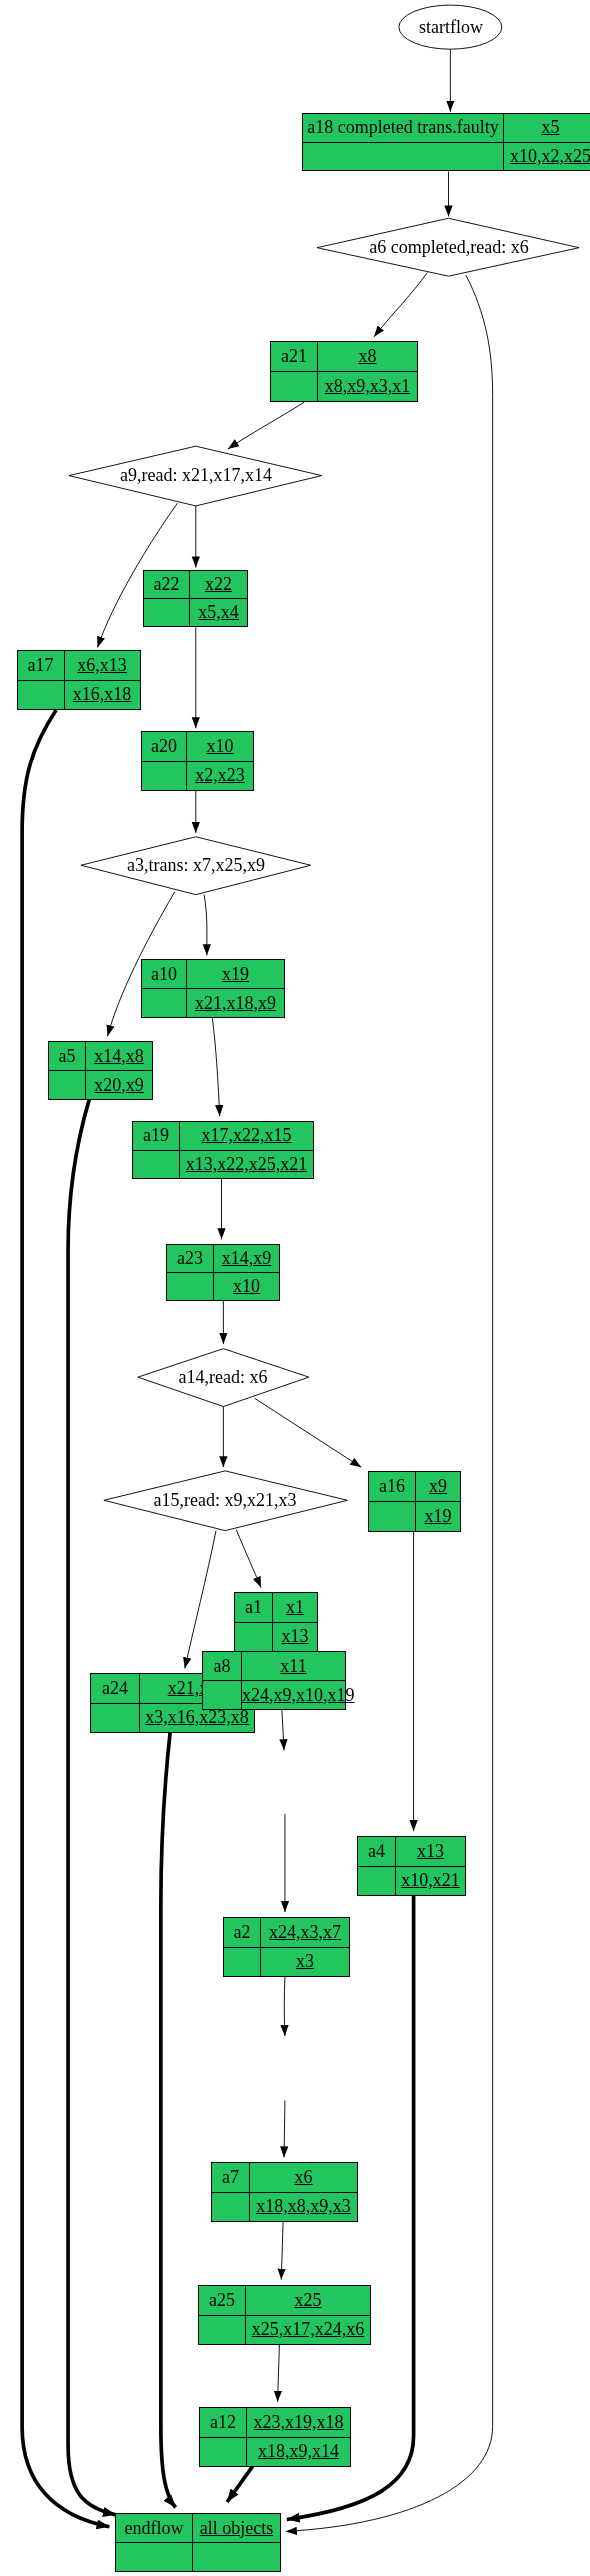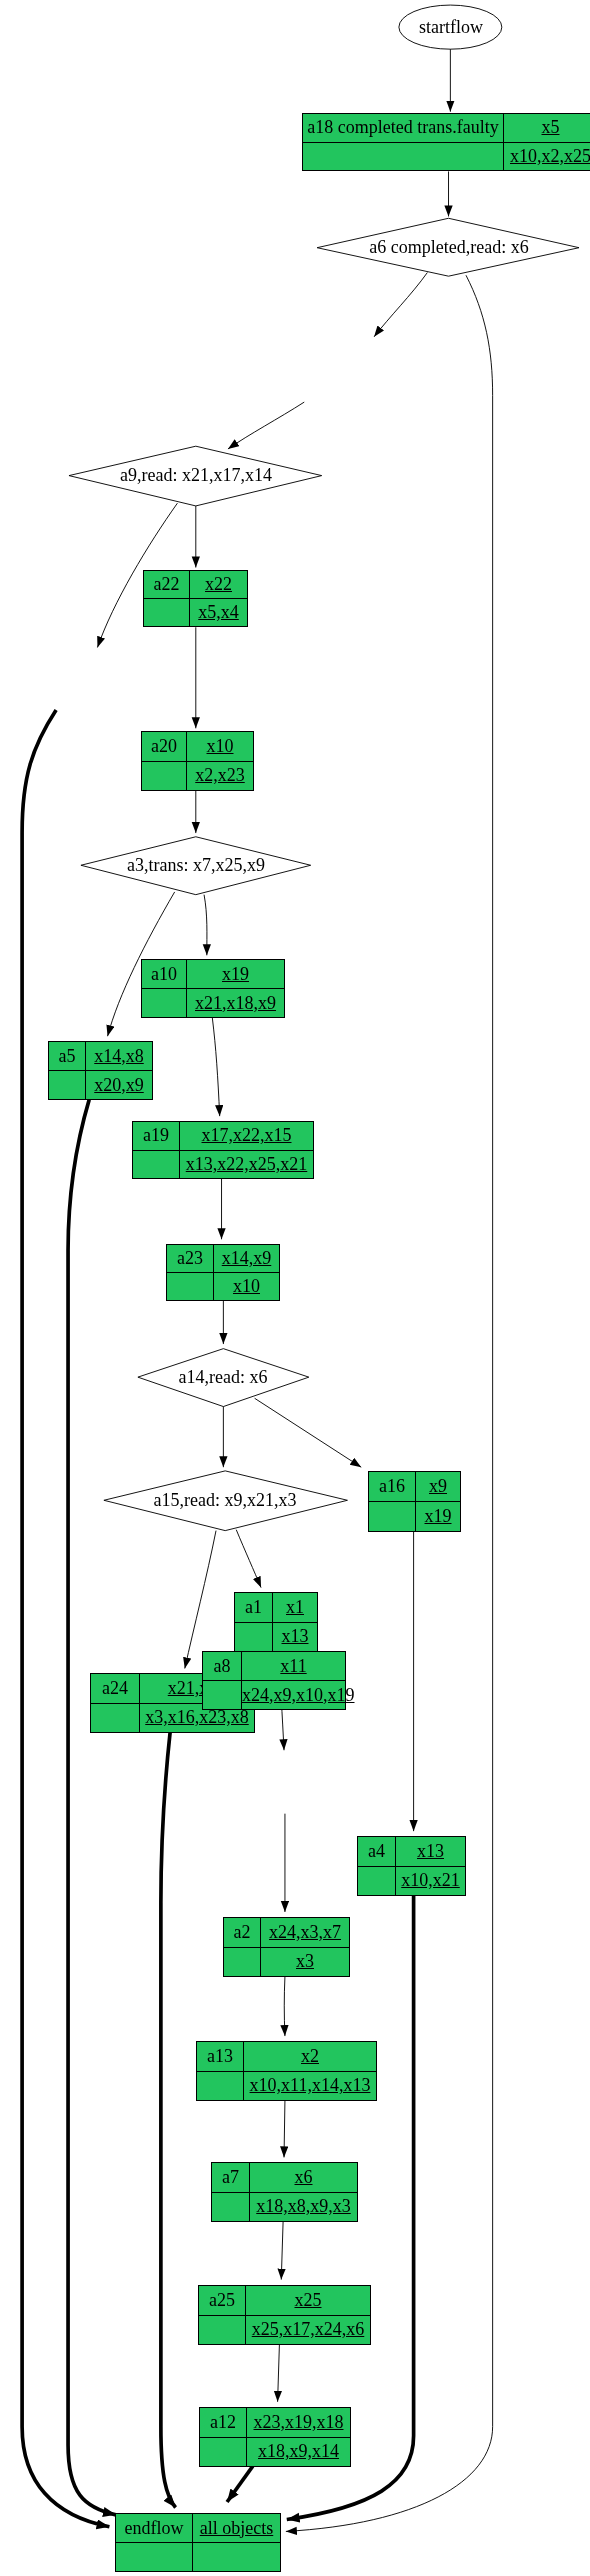--- a/index.html
+++ b/index.html
@@ -101,32 +101,52 @@
     <div class="rrow">
       <div class="cid" style="width:200px">a18 completed trans.faulty</div>
       <div class="cval">x5</div>
     </div>
     <div class="rrow rbot">
       <div class="cid" style="width:200px"></div>
       <div class="cval">x10,x2,x25</div>
     </div>
   </div>
 
+  <div class="record" style="left:258px;top:341px;width:148px;height:61px">
+    <div class="rrow">
+      <div class="cid" style="width:46px">a21</div>
+      <div class="cval">x8</div>
+    </div>
+    <div class="rrow rbot">
+      <div class="cid" style="width:46px"></div>
+      <div class="cval">x8,x9,x3,x1</div>
+    </div>
+  </div>
 
   <div class="record" style="left:131px;top:570px;width:105px;height:57px">
     <div class="rrow">
       <div class="cid" style="width:45px">a22</div>
       <div class="cval">x22</div>
     </div>
     <div class="rrow rbot">
       <div class="cid" style="width:45px"></div>
       <div class="cval">x5,x4</div>
     </div>
   </div>
 
+  <div class="record" style="left:4.6px;top:650px;width:124px;height:60px">
+    <div class="rrow">
+      <div class="cid" style="width:46px">a17</div>
+      <div class="cval">x6,x13</div>
+    </div>
+    <div class="rrow rbot">
+      <div class="cid" style="width:46px"></div>
+      <div class="cval">x16,x18</div>
+    </div>
+  </div>
 
   <div class="record" style="left:129px;top:731px;width:113px;height:60px">
     <div class="rrow">
       <div class="cid" style="width:44px">a20</div>
       <div class="cval">x10</div>
     </div>
     <div class="rrow rbot">
       <div class="cid" style="width:44px"></div>
       <div class="cval">x2,x23</div>
     </div>
@@ -235,30 +255,20 @@
     <div class="rrow">
       <div class="cid" style="width:36px">a2</div>
       <div class="cval">x24,x3,x7</div>
     </div>
     <div class="rrow rbot">
       <div class="cid" style="width:36px"></div>
       <div class="cval">x3</div>
     </div>
   </div>
 
-  <div class="record" style="left:184px;top:2041px;width:181px;height:60px">
-    <div class="rrow">
-      <div class="cid" style="width:46px">a13</div>
-      <div class="cval">x2</div>
-    </div>
-    <div class="rrow rbot">
-      <div class="cid" style="width:46px"></div>
-      <div class="cval">x10,x11,x14,x13</div>
-    </div>
-  </div>
 
   <div class="record" style="left:199px;top:2162px;width:147px;height:60px">
     <div class="rrow">
       <div class="cid" style="width:37px">a7</div>
       <div class="cval">x6</div>
     </div>
     <div class="rrow rbot">
       <div class="cid" style="width:37px"></div>
       <div class="cval">x18,x8,x9,x3</div>
     </div>

